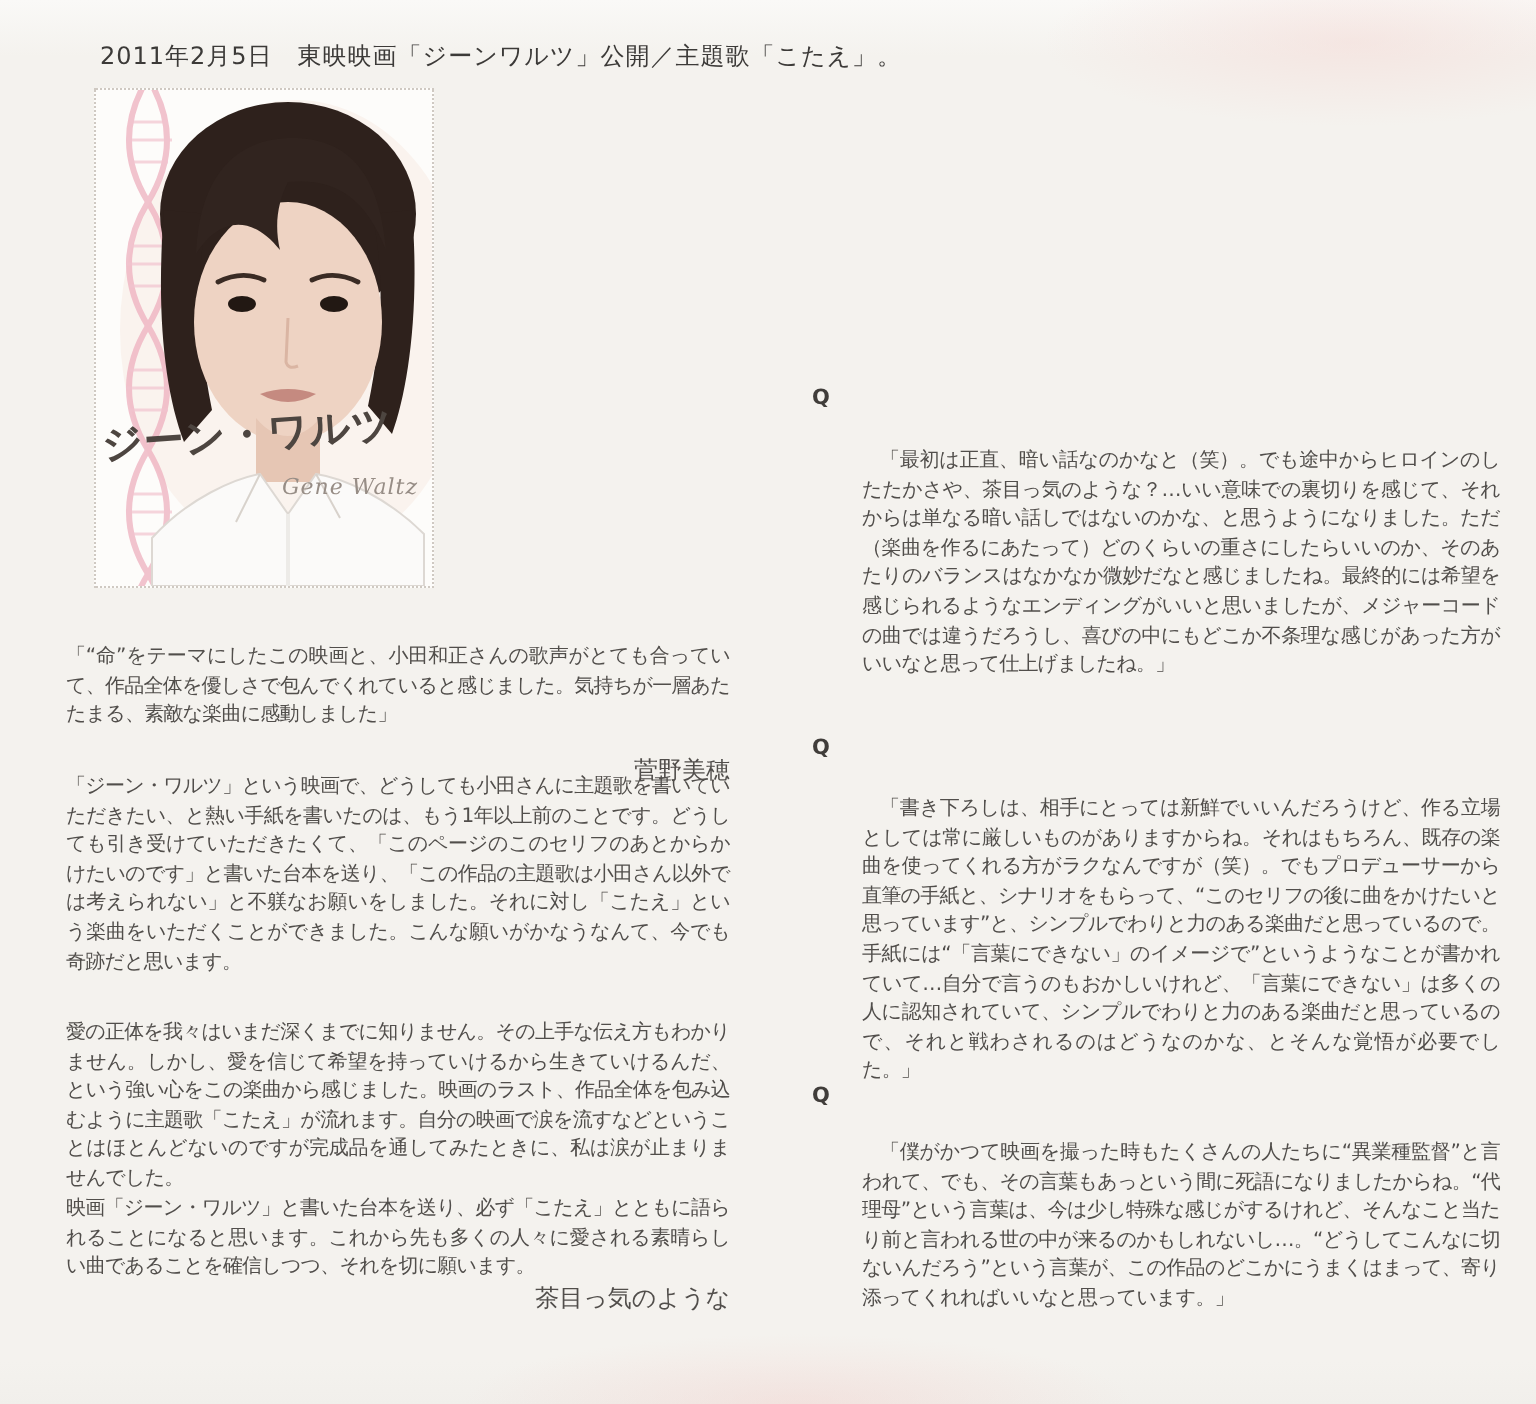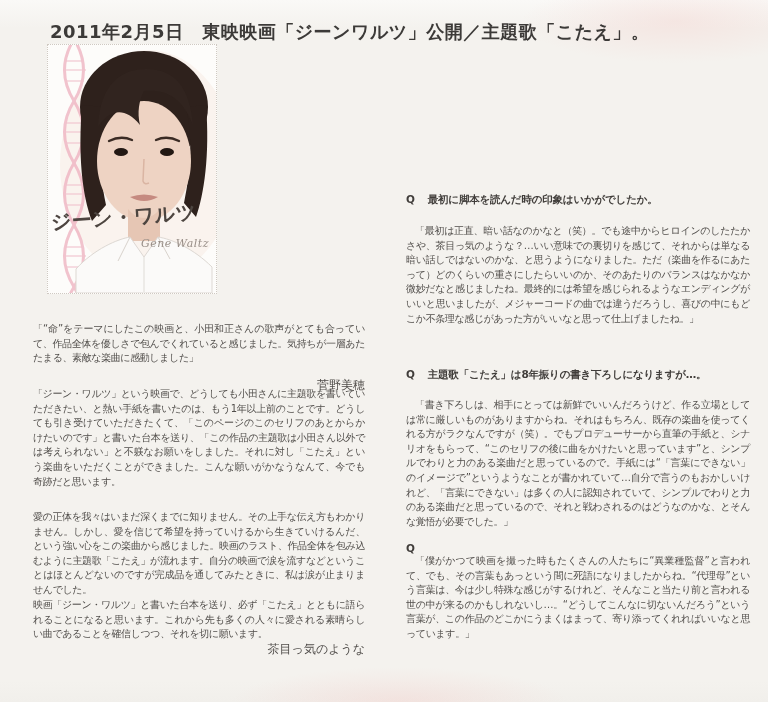--- a/index.html
+++ b/index.html
@@ -10,21 +10,21 @@
     color:#4e4b48;
   }
   .page{position:absolute;inset:0;
     background:
       radial-gradient(220px 60px at 88% 3%, rgba(244,216,212,.5), rgba(244,216,212,0) 70%),
       radial-gradient(240px 50px at 52% 100%, rgba(243,210,206,.45), rgba(243,210,206,0) 70%),
       linear-gradient(180deg,#faf9f7 0%,#f4f2ee 4%,#f4f2ee 97%,#f1efeb 100%);
   }
   .header{
     position:absolute;left:50px;top:20px;width:680px;
-    font-size:18px;font-weight:bold;color:#3c3a38;letter-spacing:.5px;
+    font-size:12px;font-weight:normal;color:#3c3a38;letter-spacing:.5px;
   }
   
   .photo{
     position:absolute;left:47px;top:44px;width:168px;height:248px;
     border:1px dotted #cfc9c2;background:#fdfcfa;box-sizing:content-box;
   }
   .photo svg{position:absolute;left:0;top:0;}
   .cover-title{
     position:absolute;left:3px;top:164px;width:164px;
     font-family:"DejaVu Serif",serif;
@@ -38,21 +38,21 @@
   }
   
   .txt{font-size:10px;line-height:14.6px;letter-spacing:-.4px;color:#514e4b;
        text-align:justify;}
   .col-left{position:absolute;left:33px;width:332px;}
   .col-right{position:absolute;left:406px;width:344px;}           
   .attr{font-size:12px;letter-spacing:0;color:#514e4b;text-align:right;}
   p{margin:0;}
   .abs{position:absolute;left:0;right:0;}
   .qhead{display:flex;gap:13px;font-size:10.5px;font-weight:bold;color:#403d3a;letter-spacing:-.2px;}
-  .answer{text-indent:9px;}
+  .answer{text-indent:9px;margin-left:25px;}
 </style>
 </head>
 <body>
 
 <div class="page">
 
   <div class="header">2011年2月5日　東映映画「ジーンワルツ」公開／主題歌「こたえ」。</div>
 
   <div class="photo">
     <svg width="168" height="248" viewBox="0 0 168 248" aria-hidden="true">
@@ -105,29 +105,27 @@
     <div class="attr abs" style="top:377px">菅野美穂</div>
     <p class="txt abs" style="top:387px">「ジーン・ワルツ」という映画で、どうしても小田さんに主題歌を書いていただきたい、と熱い手紙を書いたのは、もう1年以上前のことです。どうしても引き受けていただきたくて、「このページのこのセリフのあとからかけたいのです」と書いた台本を送り、「この作品の主題歌は小田さん以外では考えられない」と不躾なお願いをしました。それに対し「こたえ」という楽曲をいただくことができました。こんな願いがかなうなんて、今でも奇跡だと思います。</p>
     <p class="txt abs" style="top:510px">愛の正体を我々はいまだ深くまでに知りません。その上手な伝え方もわかりません。しかし、愛を信じて希望を持っていけるから生きていけるんだ、という強い心をこの楽曲から感じました。映画のラスト、作品全体を包み込むように主題歌「こたえ」が流れます。自分の映画で涙を流すなどということはほとんどないのですが完成品を通してみたときに、私は涙が止まりませんでした。</p>
     <p class="txt abs" style="top:598px">映画「ジーン・ワルツ」と書いた台本を送り、必ず「こたえ」とともに語られることになると思います。これから先も多くの人々に愛される素晴らしい曲であることを確信しつつ、それを切に願います。</p>
     <div class="attr abs" style="top:641px">茶目っ気のような</div>
   </div>
 
   <div class="col-right">
     <div class="qhead abs" style="top:193px">
       <span>Q</span>
-      <span>最初に脚本を読んだ時の印象はいかがでしたか。</span>
     </div>
     <p class="txt answer abs" style="top:224px">「最初は正直、暗い話なのかなと（笑）。でも途中からヒロインのしたたかさや、茶目っ気のような？…いい意味での裏切りを感じて、それからは単なる暗い話しではないのかな、と思うようになりました。ただ（楽曲を作るにあたって）どのくらいの重さにしたらいいのか、そのあたりのバランスはなかなか微妙だなと感じましたね。最終的には希望を感じられるようなエンディングがいいと思いましたが、メジャーコードの曲では違うだろうし、喜びの中にもどこか不条理な感じがあった方がいいなと思って仕上げましたね。」</p>
 
     <div class="qhead abs" style="top:368px">
       <span>Q</span>
-      <span>主題歌「こたえ」は8年振りの書き下ろしになりますが…。</span>
     </div>
     <p class="txt answer abs" style="top:398px">「書き下ろしは、相手にとっては新鮮でいいんだろうけど、作る立場としては常に厳しいものがありますからね。それはもちろん、既存の楽曲を使ってくれる方がラクなんですが（笑）。でもプロデューサーから直筆の手紙と、シナリオをもらって、“このセリフの後に曲をかけたいと思っています”と、シンプルでわりと力のある楽曲だと思っているので。手紙には“「言葉にできない」のイメージで”というようなことが書かれていて…自分で言うのもおかしいけれど、「言葉にできない」は多くの人に認知されていて、シンプルでわりと力のある楽曲だと思っているので、それと戦わされるのはどうなのかな、とそんな覚悟が必要でした。」</p>
 
     <div class="qhead abs" style="top:542px">
       <span>Q</span>
     </div>
-    <p class="txt answer abs" style="top:554px">「僕がかつて映画を撮った時もたくさんの人たちに“異業種監督”と言われて、でも、その言葉もあっという間に死語になりましたからね。“代理母”という言葉は、今は少し特殊な感じがするけれど、そんなこと当たり前と言われる世の中が来るのかもしれないし…。“どうしてこんなに切ないんだろう”という言葉が、この作品のどこかにうまくはまって、寄り添ってくれればいいなと思っています。」</p>
+    <p class="txt answer abs" style="top:570px">「僕がかつて映画を撮った時もたくさんの人たちに“異業種監督”と言われて、でも、その言葉もあっという間に死語になりましたからね。“代理母”という言葉は、今は少し特殊な感じがするけれど、そんなこと当たり前と言われる世の中が来るのかもしれないし…。“どうしてこんなに切ないんだろう”という言葉が、この作品のどこかにうまくはまって、寄り添ってくれればいいなと思っています。」</p>
   </div>
 
 </div>
 
 </body></html>

